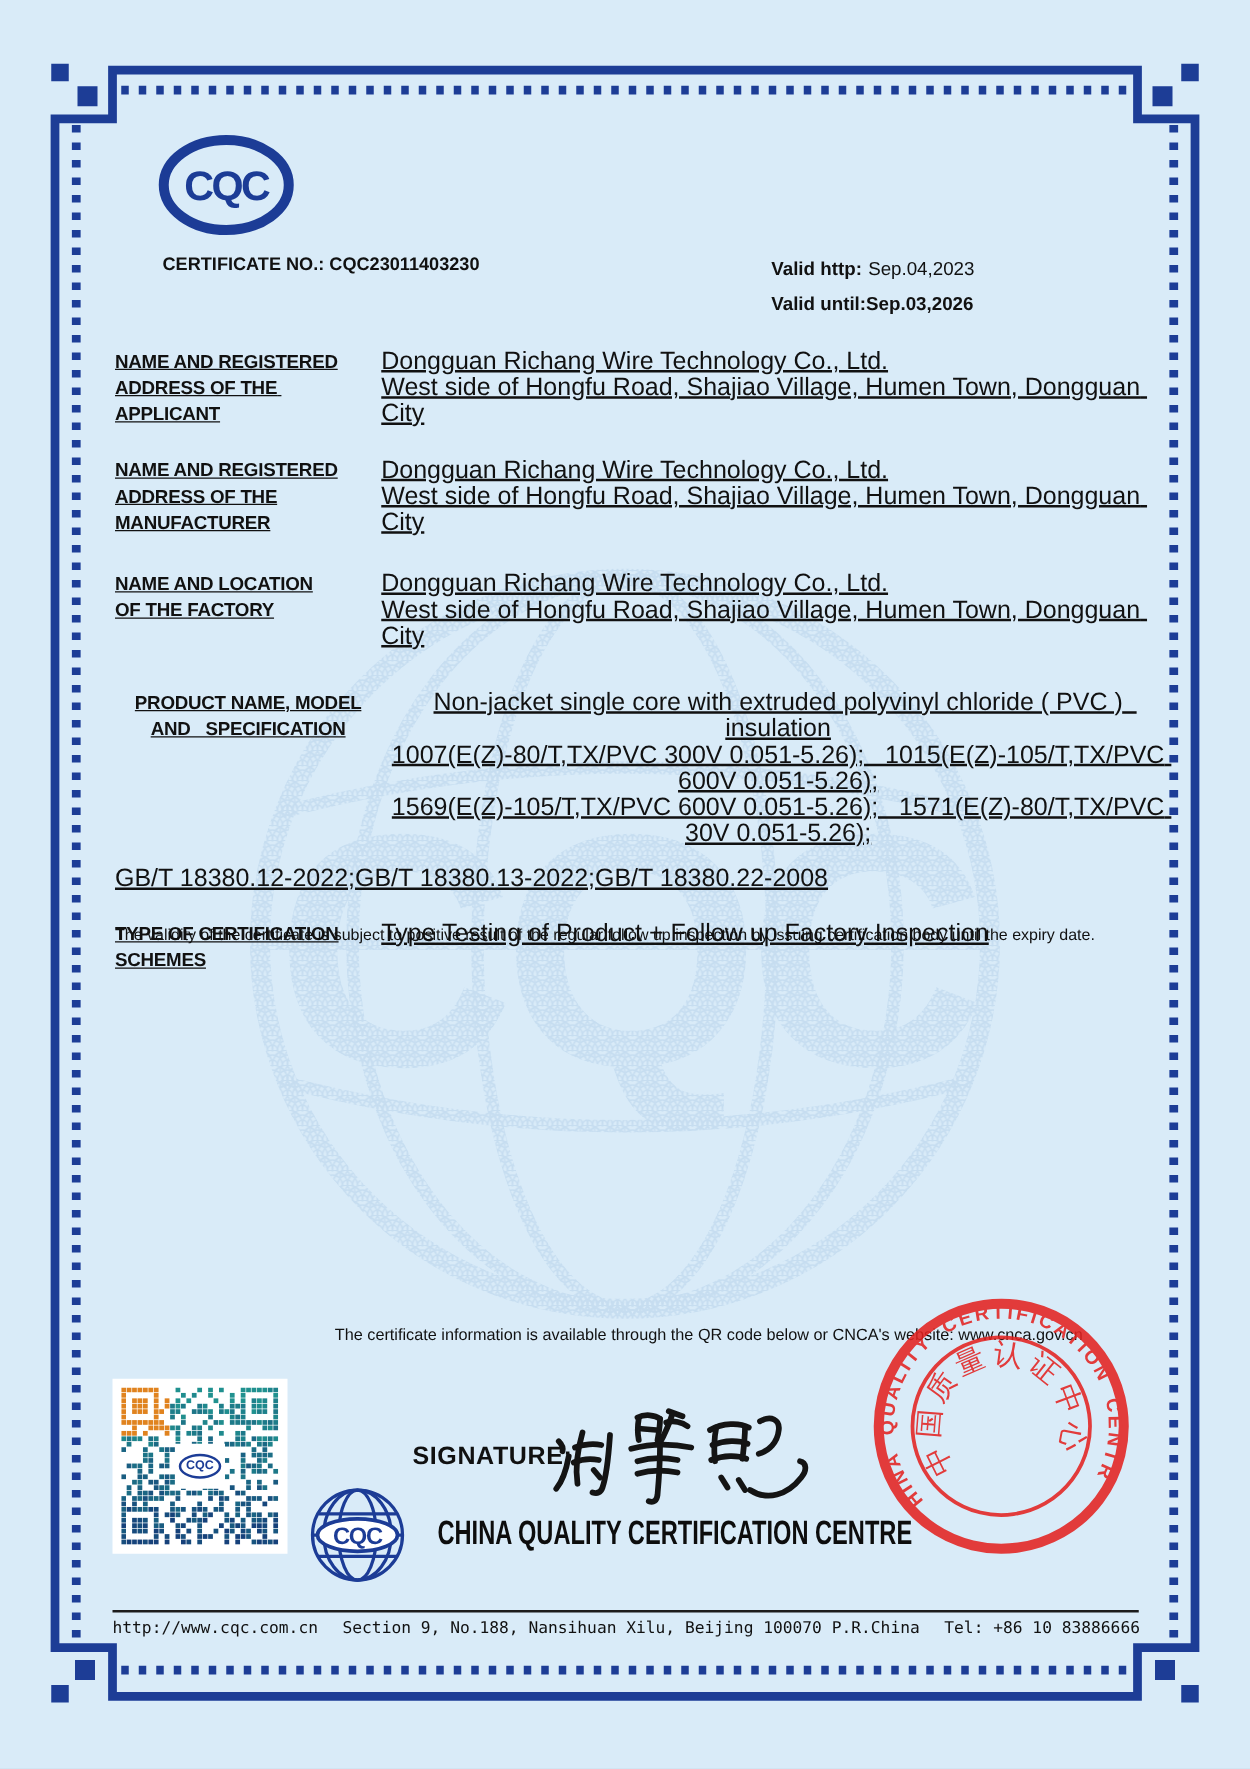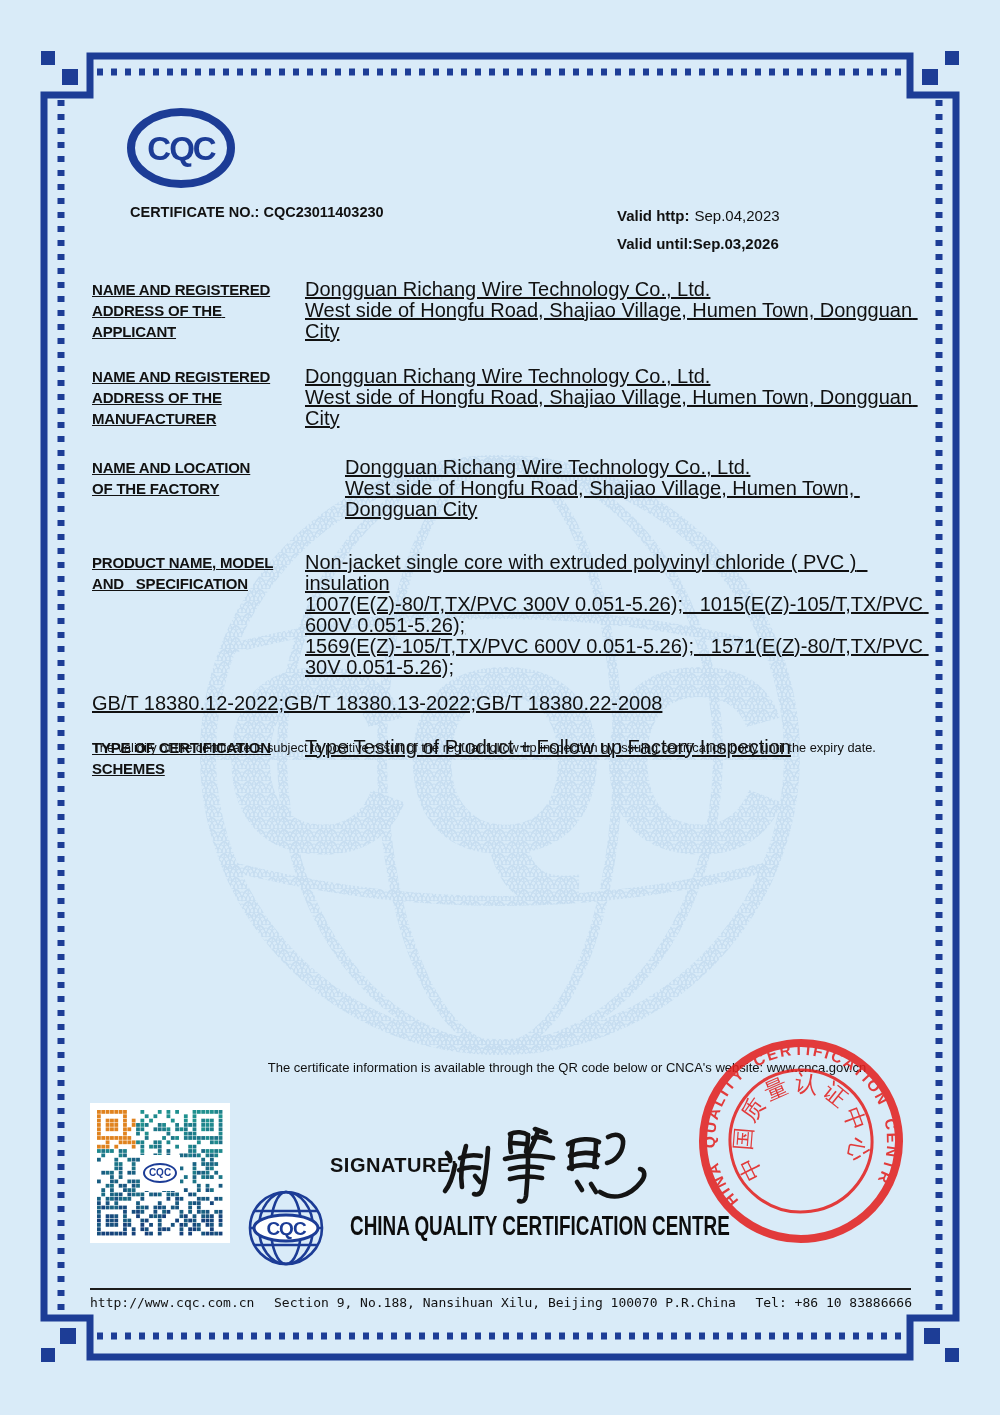--- a/index.html
+++ b/index.html
@@ -21,22 +21,22 @@
   .valid b{font-weight:bold;}
   .valid .vf{font-weight:normal;margin-left:5px;}
   .valid .vu{font-weight:bold;}
 
   
   .fields{left:92px;top:279px;width:848px;}
   .frow{display:flex;align-items:flex-start;text-decoration:underline;}
   .flabel{width:213px;flex:0 0 213px;font-weight:bold;font-size:15px;line-height:21px;
           white-space:pre-wrap;letter-spacing:-.2px;}
   .fvalue{flex:1;font-size:20px;line-height:21px;white-space:pre-wrap;}
-  .mb1{margin-bottom:24px;} .mb2{margin-bottom:28px;} .mb3{margin-bottom:32px;gap:40px;}
-  .mb4{margin-bottom:15px;} .mb5{margin-bottom:23px;}
+  .mb1{margin-bottom:24px;} .mb2{margin-bottom:28px;} .mb3{margin-bottom:32px;}
+  .mb4{margin-bottom:15px;text-align:center;} .mb5{margin-bottom:23px;}
 
   
   .statement{left:92px;top:740px;width:835px;font-size:12.8px;line-height:15px;}
   .statement p{margin:0 0 12px 0;}
 
   
   .qr-note{left:134px;top:1060px;width:866px;text-align:center;font-size:13px;}
 
   
   .qr{left:90px;top:1103px;width:140px;height:140px;background:#fff;padding:0;}

